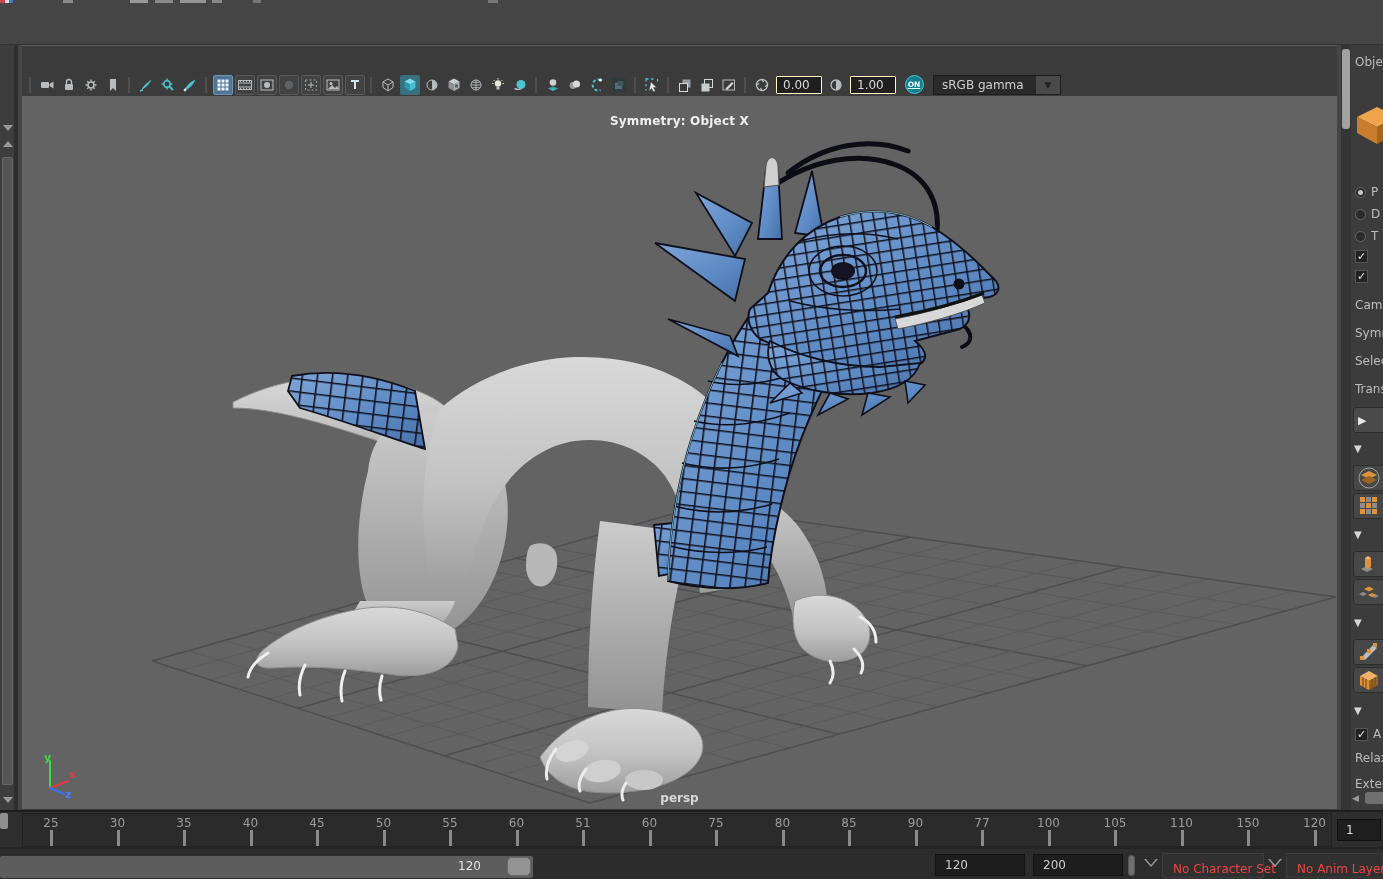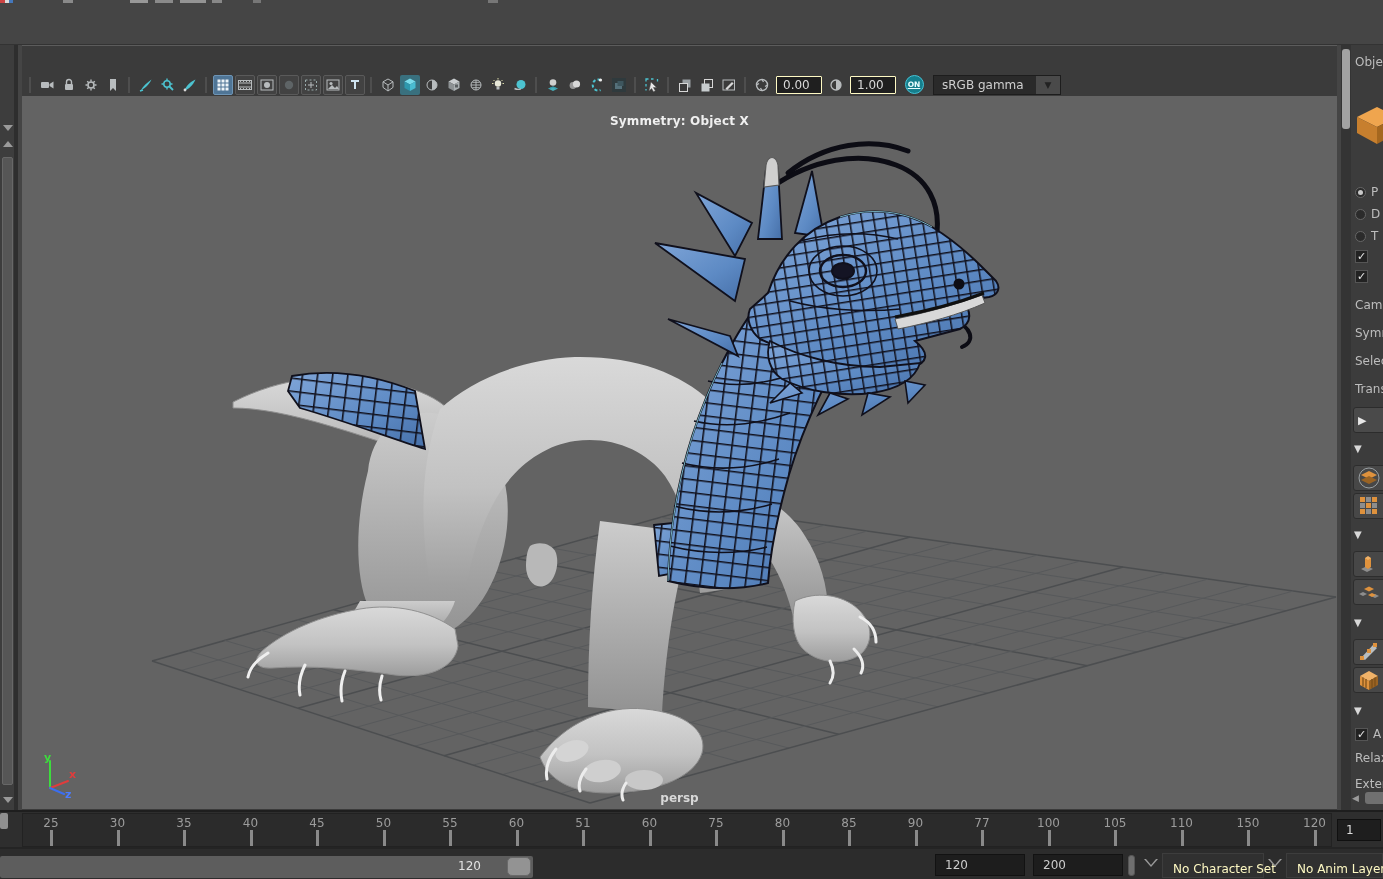--- a/index.html
+++ b/index.html
@@ -64,21 +64,21 @@
   #frame-field { position:absolute; left:1337px; top:7px; width:44px; height:22px; background:#1e1e1e; border:1px solid #101010; color:#dcdcdc; font-size:12px; padding:3px 0 0 8px; }
 
   
   #range-row { position:absolute; left:0; top:847px; width:1383px; height:32px; background:#2c2c2c; border-top:2px solid #242424; }
   #range-bar { position:absolute; left:0; top:7px; width:533px; height:22px; background:#5d5d5d; border-radius:2px; }
   #range-end-label { position:absolute; right:52px; top:3px; color:#e2e2e2; font-size:12px; }
   #range-handle { position:absolute; right:2px; top:1px; width:24px; height:19px; background:#939393; border:1px solid #6a6a6a; border-radius:5px; }
   .rr-field { position:absolute; top:5px; width:90px; height:22px; background:#1d1d1d; border:1px solid #121212; color:#cccccc; font-size:12px; padding:3px 0 0 9px; }
   .rr-dd { position:absolute; top:10px; width:0; height:0; border-left:7px solid transparent; border-right:7px solid transparent; border-top:8px solid #9a9a9a; }
   .rr-dd:after { content:""; position:absolute; left:-5px; top:-8px; border-left:5px solid transparent; border-right:5px solid transparent; border-top:6px solid #2c2c2c; }
-  .rr-label-box { position:absolute; top:4px; height:25px; background:#303030; border:1px solid #3d3d3d; color:#fef9c3; font-size:12px; padding:8px 8px 0 10px; white-space:nowrap; }
+  .rr-label-box { position:absolute; top:4px; height:25px; background:#303030; border:1px solid #3d3d3d; color:#ef4444; font-size:12px; padding:8px 8px 0 10px; white-space:nowrap; }
   #mini-slider { position:absolute; left:1128px; top:6px; width:7px; height:21px; background:#6f6f6f; border-radius:3px; border:1px solid #555; }
   #corner-chip { position:absolute; left:0px; top:813px; width:8px; height:16px; background:#8f8f8f; border-radius:2px; }
 </style>
 </head>
 <body>
 
 <div id="root">
 
   <div id="top-strip">
     <div class="sliver" style="left:0;width:5px;background:#c44;"></div>

